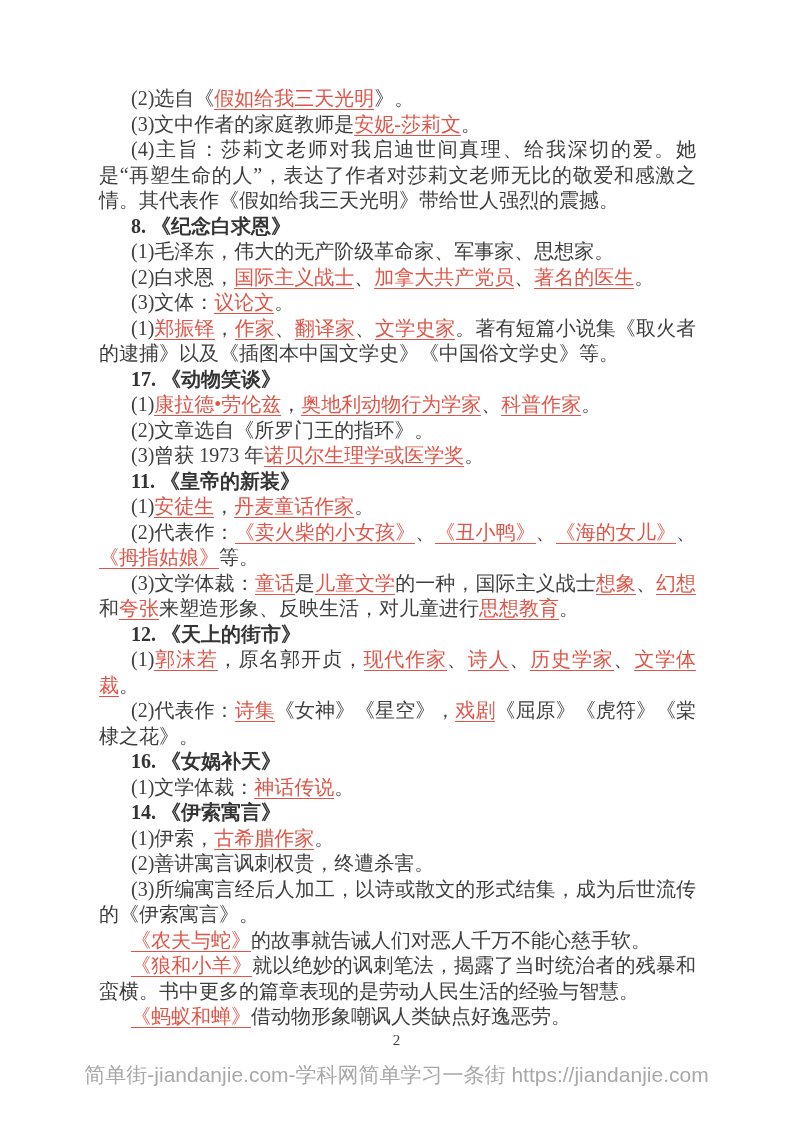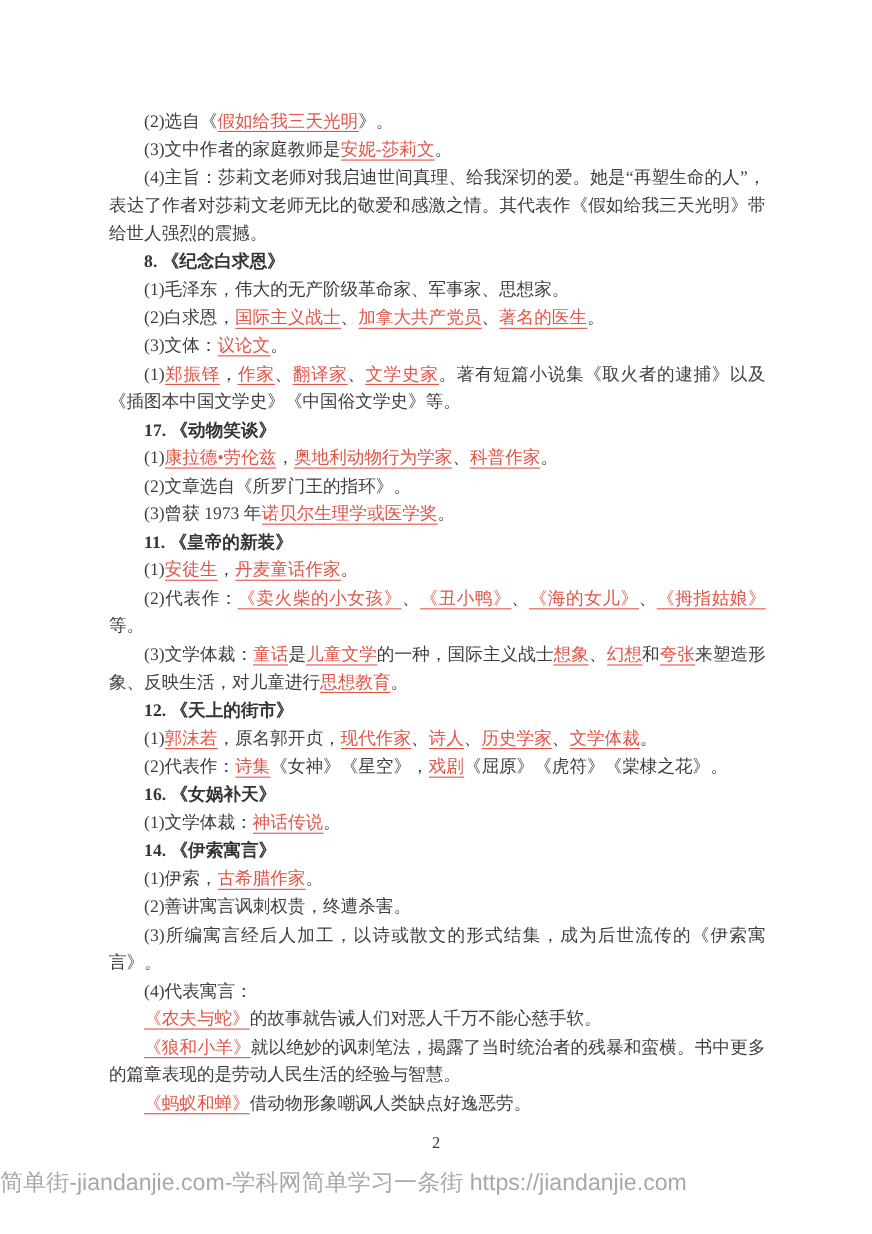--- a/index.html
+++ b/index.html
@@ -11,23 +11,23 @@
     position: relative;
     width: 793px;
     height: 1122px;
     background: #ffffff;
     overflow: hidden;
     font-family: "Liberation Serif", "DejaVu Serif", serif;
   }
   .doc {
     position: absolute;
     left: 99px;
-    top: 98px;
+    top: 86px;
     width: 597px;
-    font-size: 16px;
+    font-size: 20px;
     line-height: 25.5px;
     color: #3e3e3e;
     text-align: justify;
   }
   .doc p {
     margin: 0;
     padding: 0;
     text-indent: 32px;
   }
   .doc p.heading {
@@ -47,21 +47,21 @@
     text-align: center;
     font-size: 15px;
     color: #3e3e3e;
     font-family: "Liberation Serif", "DejaVu Serif", serif;
   }
   .footer {
     position: absolute;
     top: 1061px;
     left: 0;
     width: 100%;
-    text-align: left;
+    text-align: center;
     font-size: 21px;
     color: #a8a8a8;
     font-family: "Liberation Sans", "DejaVu Sans", sans-serif;
   }
 </style>
 </head>
 <body>
 
 <div class="page">
   <div class="doc">
@@ -83,20 +83,19 @@
       <p class="item"><span>(3)文学体裁：</span><span class="red-underline">童话</span><span>是</span><span class="red-underline">儿童文学</span><span>的一种，国际主义战士</span><span class="red-underline">想象</span><span>、</span><span class="red-underline">幻想</span><span>和</span><span class="red-underline">夸张</span><span>来塑造形象、反映生活，对儿童进行</span><span class="red-underline">思想教育</span><span>。</span></p>
       <p class="heading"><span>12. 《天上的街市》</span></p>
       <p class="item"><span>(1)</span><span class="red-underline">郭沫若</span><span>，原名郭开贞，</span><span class="red-underline">现代作家</span><span>、</span><span class="red-underline">诗人</span><span>、</span><span class="red-underline">历史学家</span><span>、</span><span class="red-underline">文学体裁</span><span>。</span></p>
       <p class="item"><span>(2)代表作：</span><span class="red-underline">诗集</span><span>《女神》《星空》，</span><span class="red-underline">戏剧</span><span>《屈原》《虎符》《棠棣之花》。</span></p>
       <p class="heading"><span>16. 《女娲补天》</span></p>
       <p class="item"><span>(1)文学体裁：</span><span class="red-underline">神话传说</span><span>。</span></p>
       <p class="heading"><span>14. 《伊索寓言》</span></p>
       <p class="item"><span>(1)伊索，</span><span class="red-underline">古希腊作家</span><span>。</span></p>
       <p class="item"><span>(2)善讲寓言讽刺权贵，终遭杀害。</span></p>
       <p class="item"><span>(3)所编寓言经后人加工，以诗或散文的形式结集，成为后世流传的《伊索寓言》。</span></p>
-      <p class="item"><span>(4)代表寓言：</span></p>
       <p class="item"><span class="red-underline">《农夫与蛇》</span><span>的故事就告诫人们对恶人千万不能心慈手软。</span></p>
       <p class="item"><span class="red-underline">《狼和小羊》</span><span>就以绝妙的讽刺笔法，揭露了当时统治者的残暴和蛮横。书中更多的篇章表现的是劳动人民生活的经验与智慧。</span></p>
       <p class="item"><span class="red-underline">《蚂蚁和蝉》</span><span>借动物形象嘲讽人类缺点好逸恶劳。</span></p>
     </div>
   <div class="page-num">2</div>
   <div class="footer">简单街-jiandanjie.com-学科网简单学习一条街 https://jiandanjie.com</div>
 </div>
 
 </body></html>

